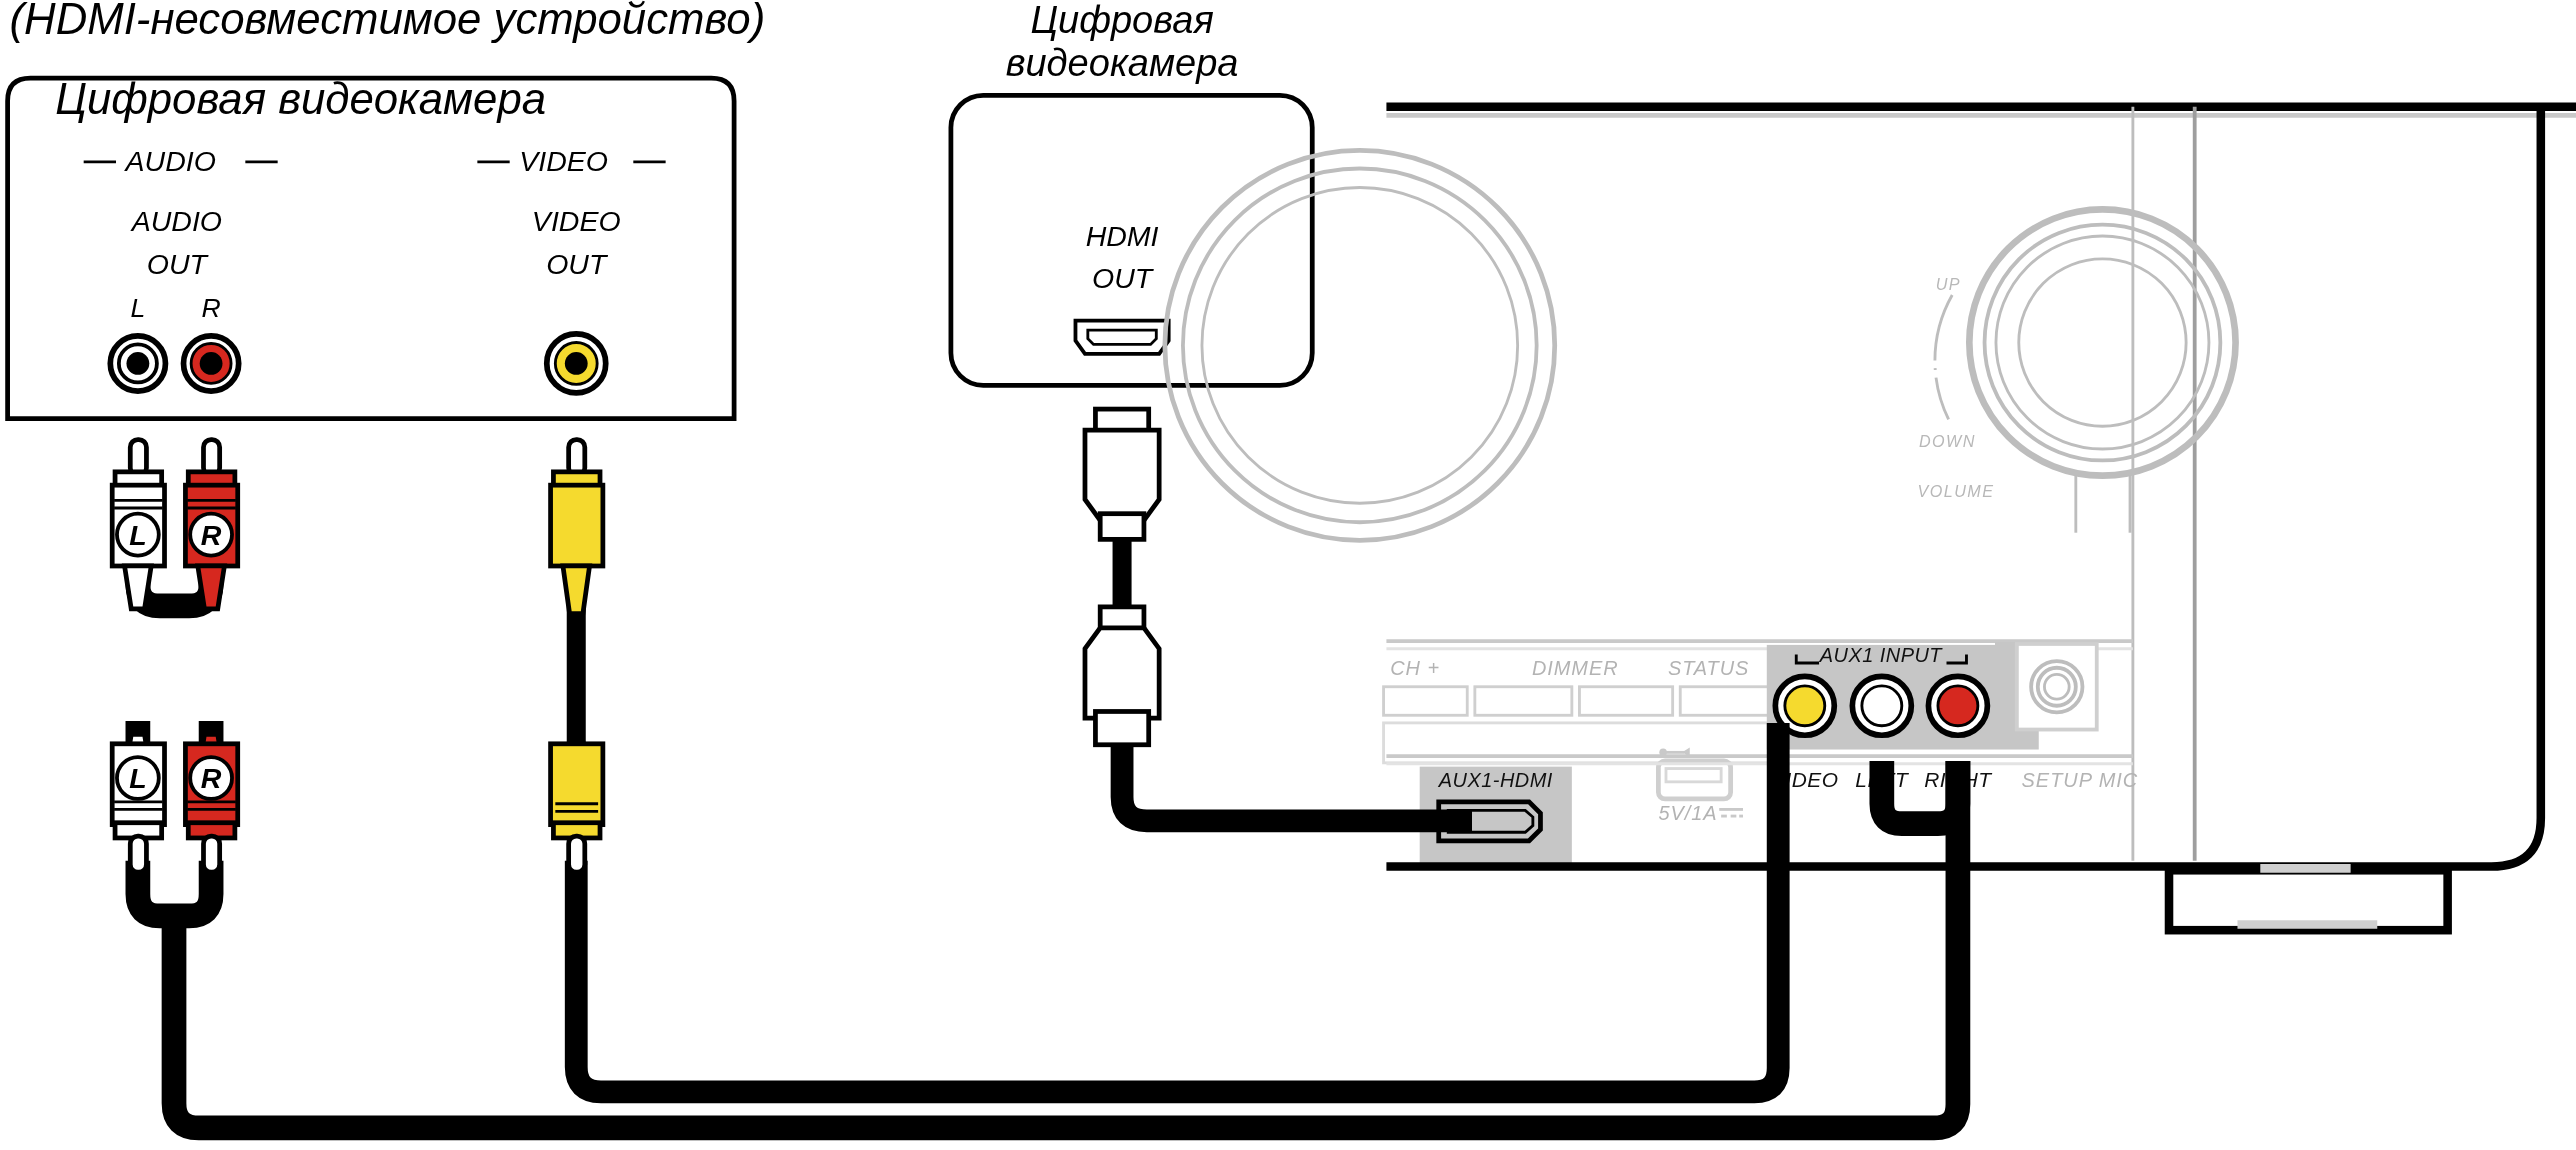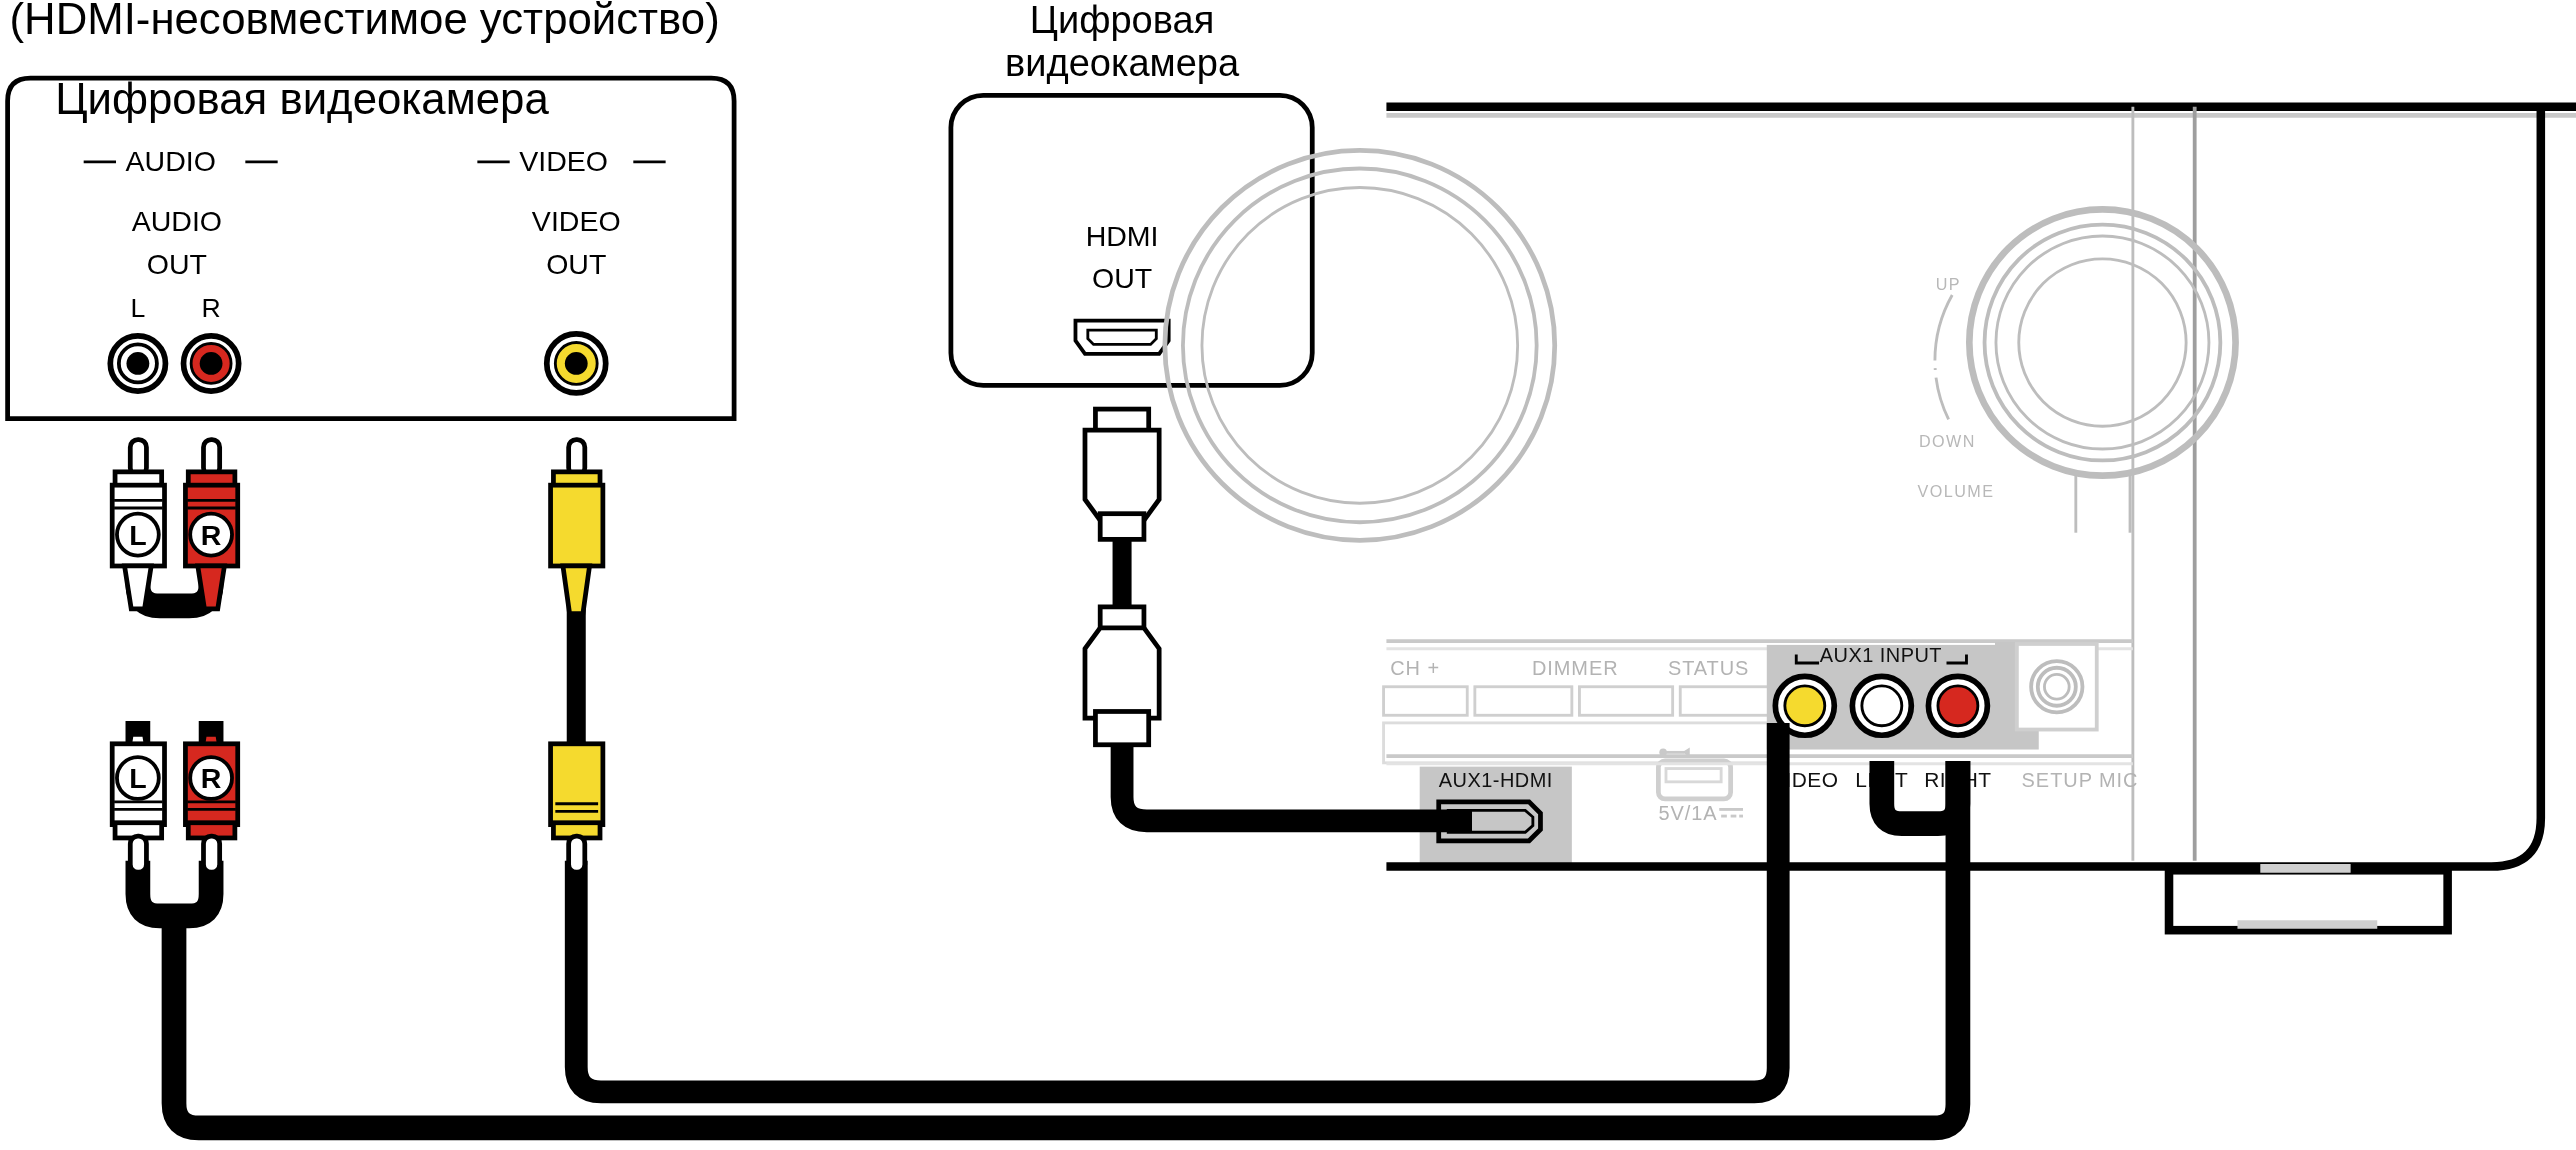--- a/index.html
+++ b/index.html
@@ -10,20 +10,21 @@
   body {
     width: 2576px;
     height: 1151px;
     font-family: "Liberation Sans", sans-serif;
     overflow: hidden;
   }
   #stage {
     position: relative;
     width: 2576px;
     height: 1150px;
+    font-style: italic;
   }
   #diagram {
     position: absolute;
     left: 0;
     top: 0;
     width: 2576px;
     height: 1151px;
   }
   text { font-family: "Liberation Sans", sans-serif; }
   .t-ru-big { font-size: 46px; fill: #000; }

